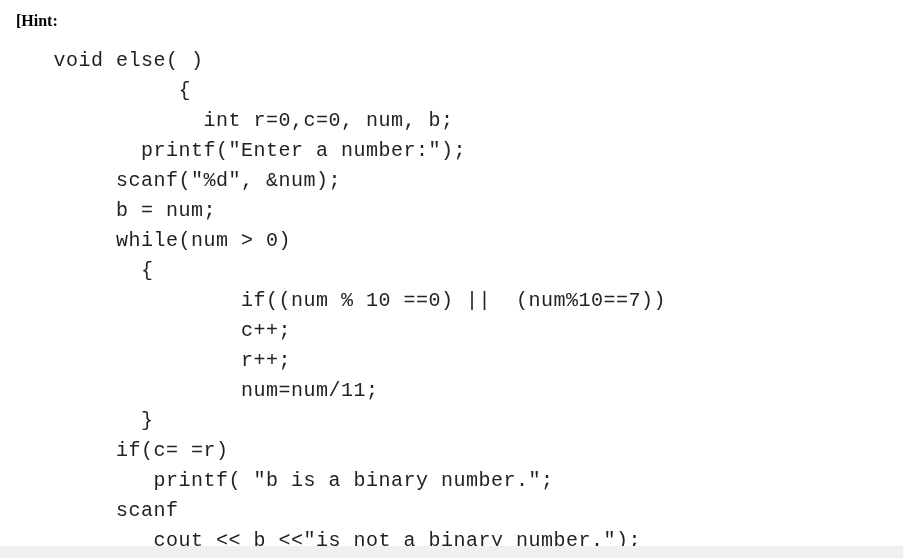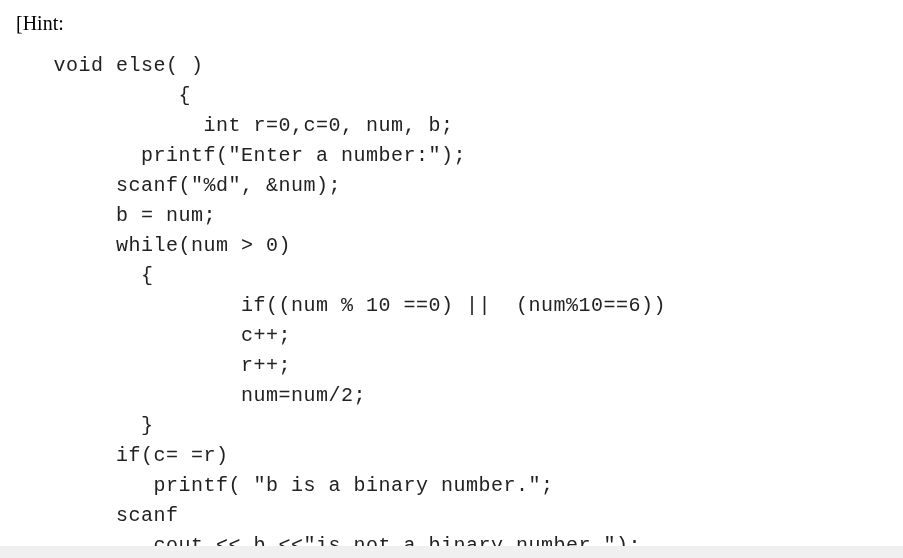--- a/index.html
+++ b/index.html
@@ -9,22 +9,22 @@
     }
     body {
       width: 903px;
       height: 558px;
       background: #ffffff;
       font-family: "Times New Roman", serif;
       padding: 12px 16px;
       position: relative;
     }
     .heading {
-      font-weight: normal;
-      font-size: 20px;
+      font-weight: bold;
+      font-size: 16px;
       margin-bottom: 16px;
     }
     .code-block {
       font-family: "Courier New", Courier, monospace;
       font-size: 20px;
       line-height: 30px;
       white-space: pre;
       color: #222;
       letter-spacing: 0.5px;
     }
@@ -43,23 +43,23 @@
 <div class="heading">[Hint:</div>
 
 <div class="code-block"><span>   void else( )</span>
 <span>             {</span>
 <span>               int r=0,c=0, num, b;</span>
 <span>          printf("Enter a number:");</span>
 <span>        scanf("%d", &amp;num);</span>
 <span>        b = num;</span>
 <span>        while(num &gt; 0)</span>
 <span>          {</span>
-<span>                  if((num % 10 ==0) ||  (num%10==6))</span>
+<span>                  if((num % 10 ==0) ||  (num%10==7))</span>
 <span>                  c++;</span>
 <span>                  r++;</span>
-<span>                  num=num/2;</span>
+<span>                  num=num/11;</span>
 <span>          }</span>
 <span>        if(c= =r)</span>
 <span>           printf( "b is a binary number.";</span>
 <span>        scanf</span>
 <span>           cout &lt;&lt; b &lt;&lt;"is not a binary number.");</span></div>
 
 <div class="footer-bar"></div>
 
 </body></html>

